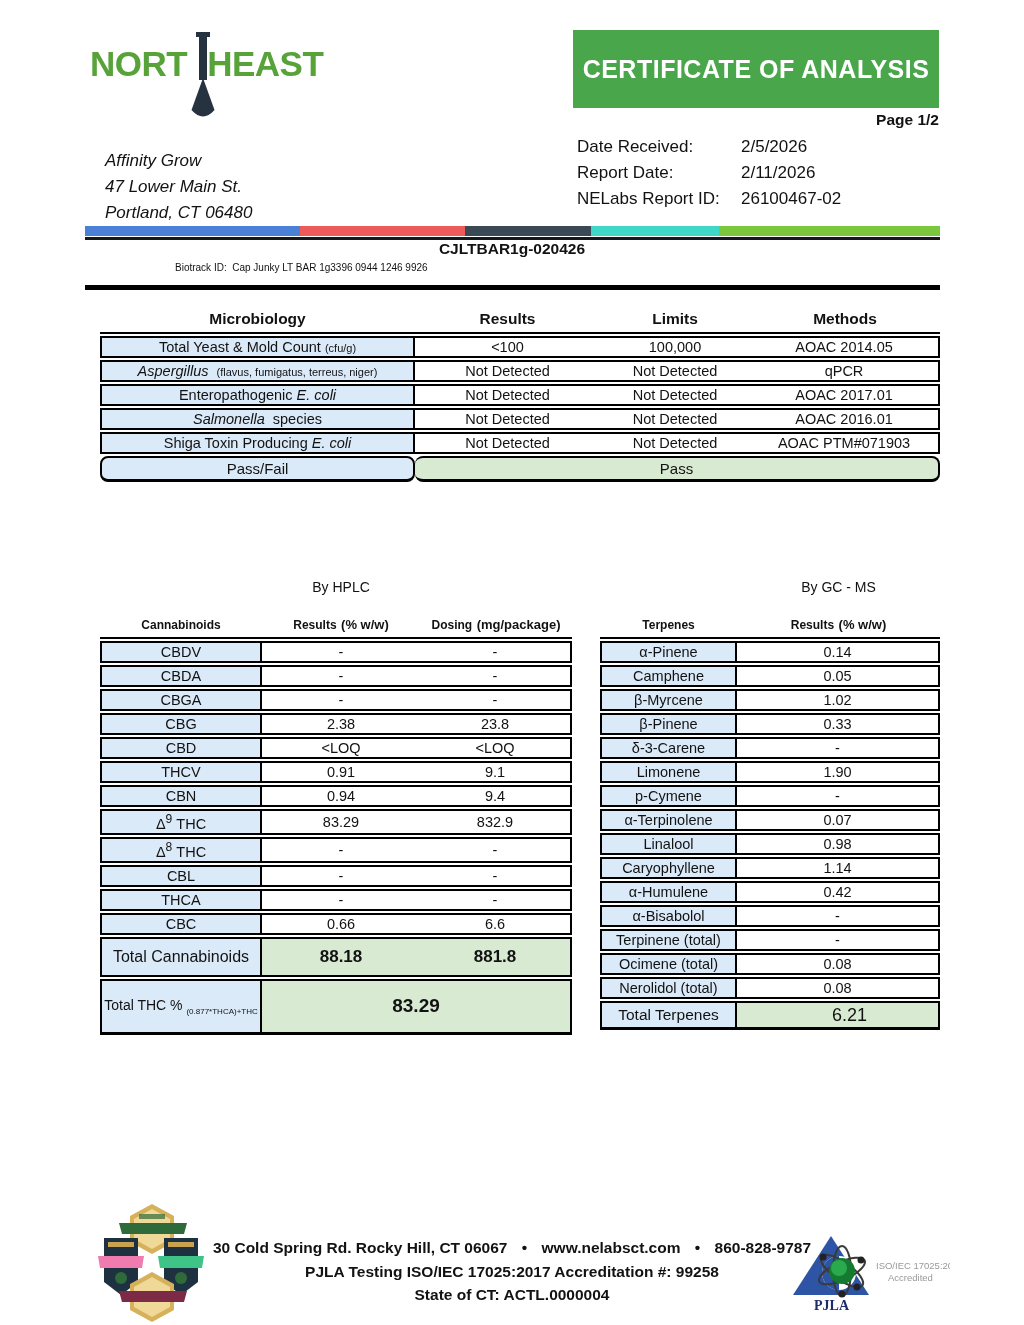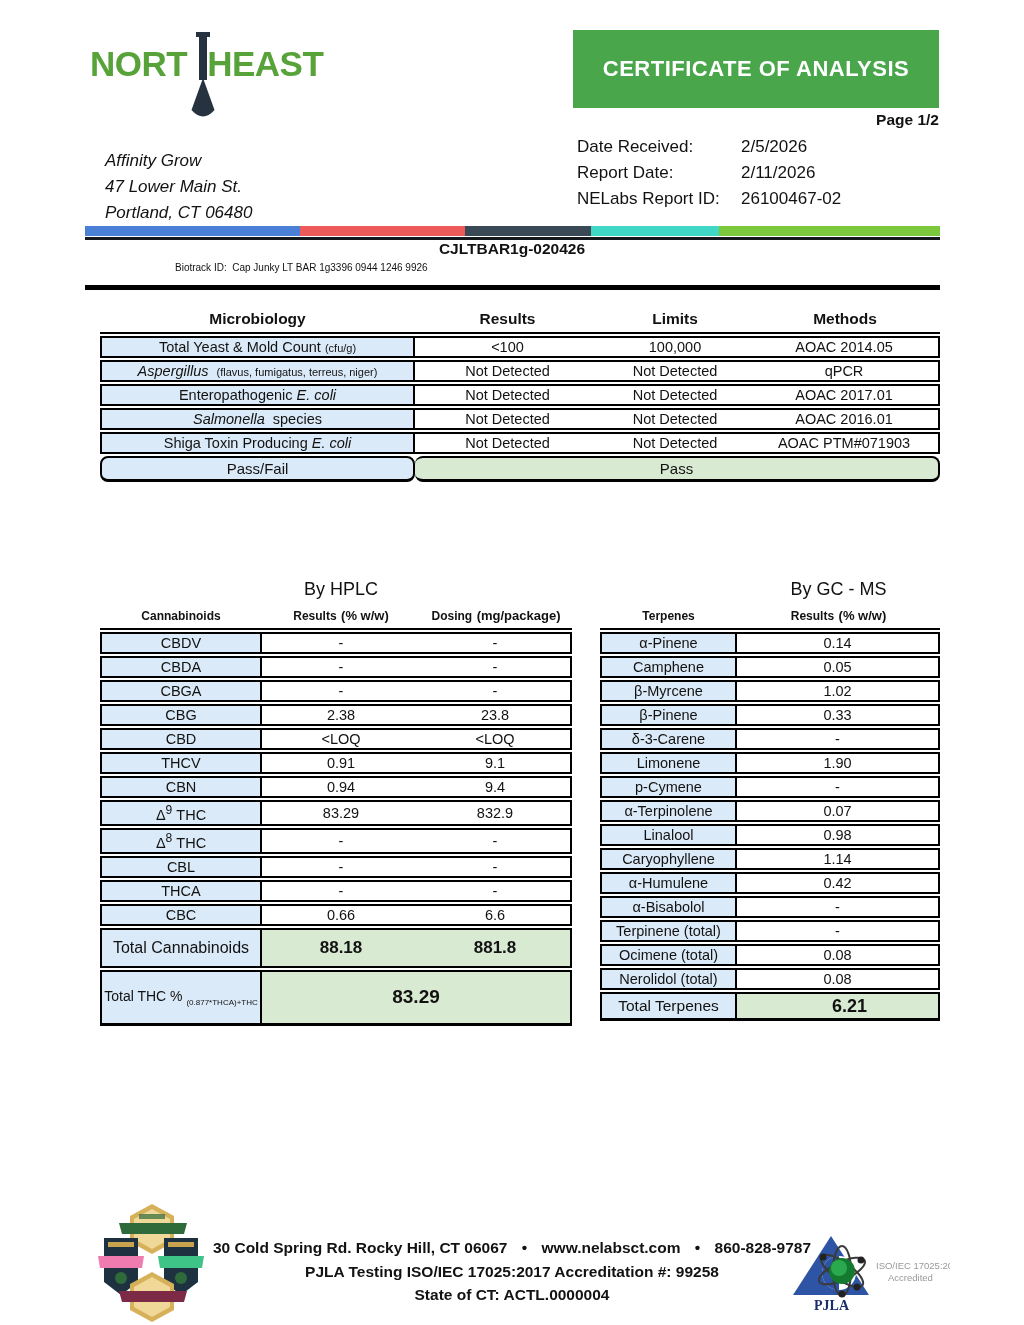--- a/index.html
+++ b/index.html
@@ -11,21 +11,21 @@
   .logo .l1 { position:absolute; left:2px; top:14px; font-size:35px; font-weight:bold; color:#57a33a; letter-spacing:-0.5px; white-space:nowrap; }
   .logo .l1 .gap { display:inline-block; width:20px; }
   .logo .l2 { position:absolute; left:84px; top:50px; font-size:37px; font-weight:bold; color:#263240; letter-spacing:-0.5px; white-space:nowrap; }
   .logo .l2 .gap2 { display:inline-block; width:26px; }
   .logo .inc { font-size:17px; letter-spacing:1px; margin-left:7px; }
   .flask { position:absolute; left:100px; top:2px; }
 
   
   .banner { position:absolute; left:573px; top:30px; width:366px; height:78px; background:#4aa64b;
             display:flex; align-items:center; justify-content:center; color:#fff; font-weight:bold;
-            font-size:22px; letter-spacing:0.5px; }
+            font-size:25px; letter-spacing:0.5px; }
   .page-label { position:absolute; left:573px; top:111px; width:366px; text-align:right; font-weight:bold; font-size:15.5px; }
   .client { position:absolute; left:105px; top:148px; font-size:17px; line-height:26px;font-style:italic; }
   .report-info { position:absolute; left:577px; top:134px; font-size:17px; line-height:26px; }
   .report-info .lbl { display:inline-block; width:164px; }
 
   
   .color-bar { position:absolute; left:85px; top:226px; width:855px; height:10px; display:flex; }
   .color-bar div { height:100%; }
   .thin-line  { position:absolute; left:85px; top:237px; width:855px; height:3px; background:#15181c; }
   .sample-id  { position:absolute; left:0; top:240px; width:1024px; text-align:center; font-weight:bold; font-size:15.5px; }
@@ -41,35 +41,35 @@
   td.c1 { border-left:2px solid #000; border-right:2.5px solid #000; background:#dbeaf8; }
   td.last { border-right:2px solid #000; }
   .sm { font-size:11px; }
   .green { background:#d9ead3; }
   .whitebg { background:#fff; }
 
   .t-micro { position:absolute; left:100px; top:306px; width:840px; }
   .t-micro th { font-size:15.5px; }
   .t-micro .pass-row td { height:26px; font-size:15px; border-bottom:3.5px solid #000;border-radius:8px; }
 
-  .section-note { font-size:18px; text-align:center; margin-bottom:2px; }
+  .section-note { font-size:14px; text-align:center; margin-bottom:16px; }
   .cann { position:absolute; left:100px; top:579px; width:472px; }
   .cann .section-note { margin-left:162px; width:158px; }
   .terp { position:absolute; left:600px; top:579px; width:340px; }
   .terp .section-note { margin-left:137px; width:203px; }
   .hd-main { font-size:12px; } .hd-unit { font-size:13px; }
   .total-row td { height:40px; }
   .total-row .tl { font-size:16px; }
   .total-val { font-weight:bold; font-size:17px;margin-top:12px; }
   .thc-row td { height:56px; border-bottom:3px solid #000; }
   .thc-label { font-size:14px; white-space:nowrap; }
   .thc-label sub { font-size:8px; }
   .thc-val { font-weight:bold; font-size:19px; }
   .terp-total td { height:29px; border-bottom:3px solid #000; }
-  .terp-total .tv { font-weight:bold; font-size:18px;padding-left:26px; }
+  .terp-total .tv { font-weight:normal; font-size:18px;padding-left:26px; }
 
   
   .footer-text { position:absolute; left:112px; top:1236px; width:800px; text-align:center;
                  font-weight:bold; font-size:15.5px; line-height:23.5px; }
   .footer-text .dot { margin:0 10px; }
   .badges { position:absolute; left:95px; top:1200px; }
   .pjla { position:absolute; left:790px; top:1231px; }
 </style>
 </head>
 <body>

